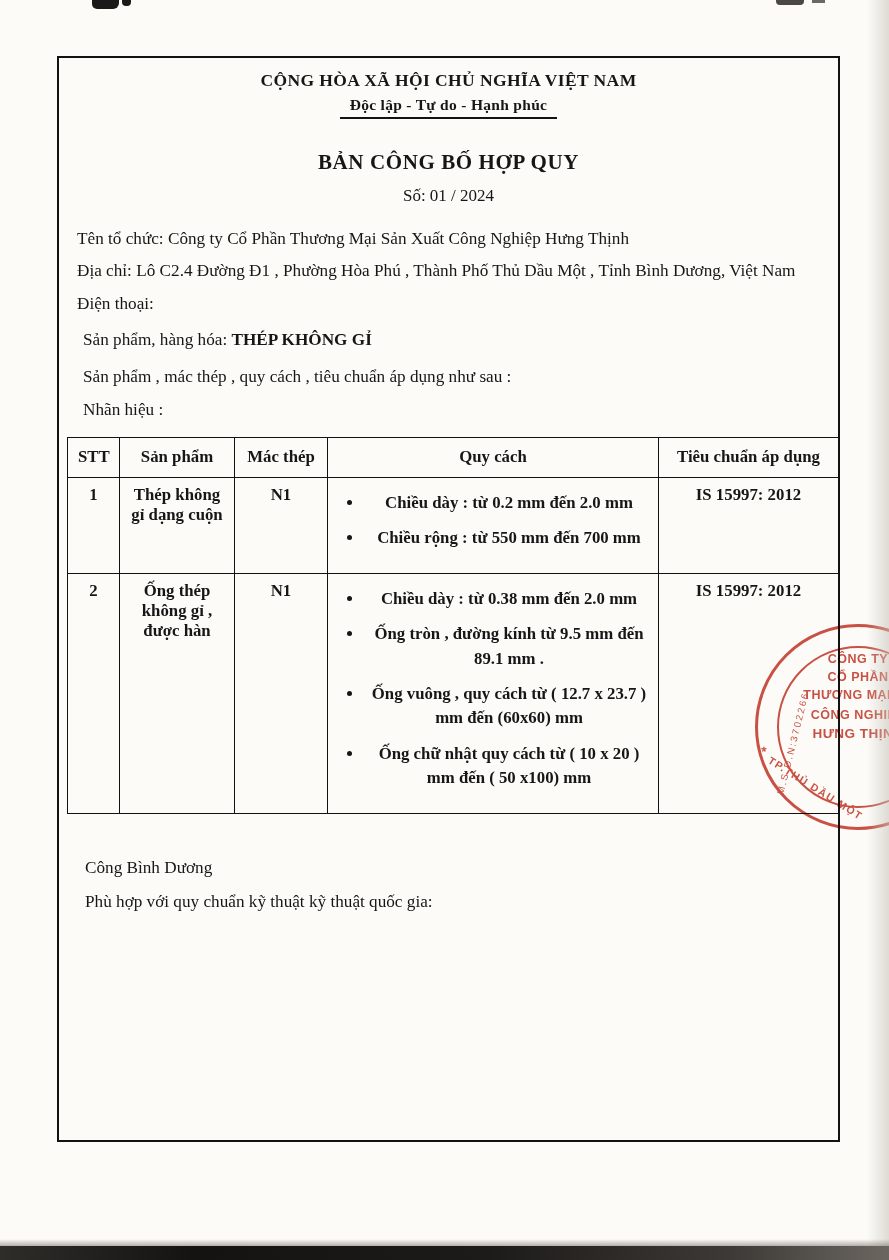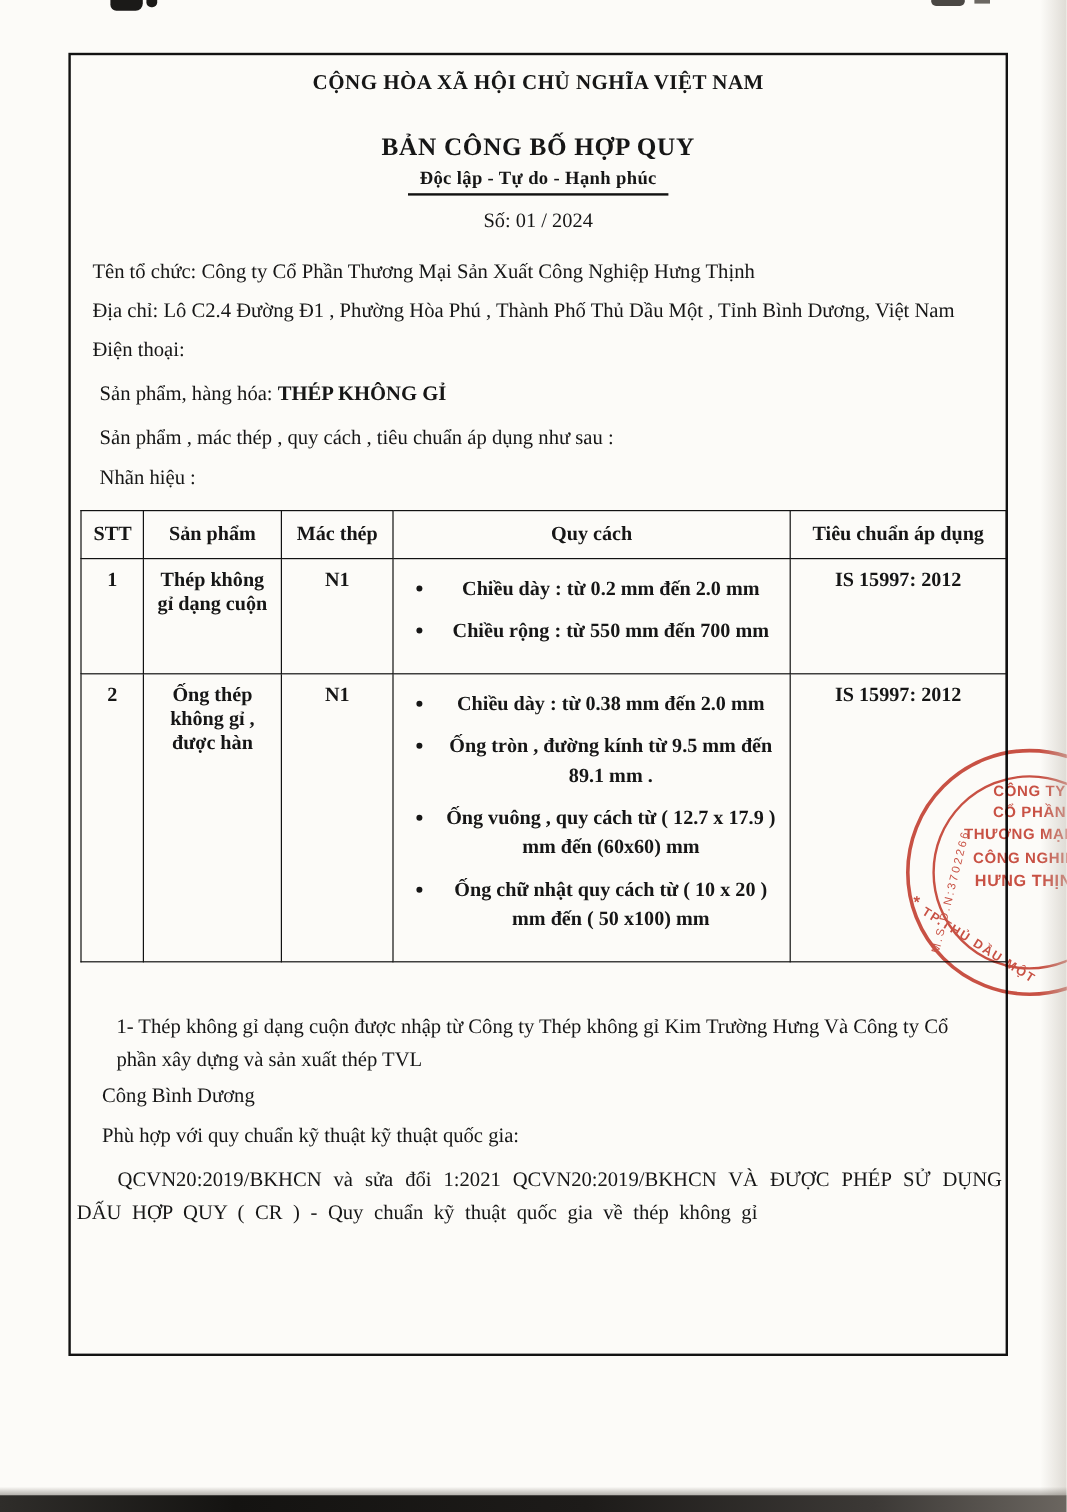--- a/index.html
+++ b/index.html
@@ -30,21 +30,21 @@
     position:absolute;left:0;bottom:14px;width:100%;height:7px;
     background:linear-gradient(to bottom, rgba(120,115,108,0), rgba(120,115,108,.55));
   }
   .blot{position:absolute;background:#1b1a18;}
   .blot.b1{left:92px;top:0;width:27px;height:9px;border-radius:0 0 6px 5px;}
   .blot.b2{left:122px;top:0;width:9px;height:6px;border-radius:0 0 4px 4px;}
   .blot.b3{left:776px;top:0;width:28px;height:5px;border-radius:0 0 4px 4px;background:#4a4744;}
   .blot.b4{left:812px;top:0;width:13px;height:3px;background:#6b6762;}
 
   .frame{
-    position:absolute;left:57px;top:44px;width:783px;height:1086px;
+    position:absolute;left:57px;top:56px;width:783px;height:1086px;
     border:2px solid #121212;
     box-sizing:border-box;
     background:transparent;
   }
   .center{text-align:center;}
   .nat-header{margin-top:12px;font-size:17.5px;font-weight:bold;letter-spacing:.4px;}
   .motto-wrap{margin-top:5px;}
   .motto{
     display:inline-block;font-size:15.5px;font-weight:bold;
     border-bottom:2.5px solid #121212;padding:0 10px 3px 10px;letter-spacing:.3px;
@@ -120,25 +120,25 @@
   .stamp .star{left:8px;top:118px;font-size:14px;transform:rotate(-70deg);}
 </style>
 </head>
 <body>
 
 <div class="page">
 
   <div class="frame">
 
     <div class="center nat-header">CỘNG HÒA XÃ HỘI CHỦ NGHĨA VIỆT NAM</div>
-    <div class="center doc-title">BẢN CÔNG BỐ HỢP QUY</div>
-
     <div class="center motto-wrap">
       <span class="motto">Độc lập - Tự do - Hạnh phúc</span>
     </div>
+
+    <div class="center doc-title">BẢN CÔNG BỐ HỢP QUY</div>
     <div class="center doc-number">Số: 01 / 2024</div>
 
     <div class="bodytext p-org">Tên tổ chức: Công ty Cổ Phần Thương Mại Sản Xuất Công Nghiệp Hưng Thịnh</div>
     <div class="bodytext p-addr">Địa chỉ: Lô C2.4 Đường Đ1 , Phường Hòa Phú , Thành Phố Thủ Dầu Một , Tỉnh Bình Dương, Việt Nam</div>
     <div class="bodytext p-phone">Điện thoại:</div>
     <div class="bodytext p-product">
       <span>Sản phẩm, hàng hóa: </span><b>THÉP KHÔNG GỈ</b>
     </div>
     <div class="bodytext p-intro">Sản phẩm , mác thép , quy cách , tiêu chuẩn áp dụng như sau :</div>
     <div class="bodytext p-brand">Nhãn hiệu :</div>
@@ -172,34 +172,32 @@
         <td class="std">IS 15997: 2012</td>
       </tr>
       <tr class="r2">
         <td class="stt">2</td>
         <td class="prod">Ống thép không gỉ , được hàn</td>
         <td class="grade">N1</td>
         <td class="specs">
           <ul class="speclist">
             <li>Chiều dày : từ 0.38 mm đến 2.0 mm</li>
             <li>Ống tròn , đường kính từ 9.5 mm đến 89.1 mm .</li>
-            <li>Ống vuông , quy cách từ ( 12.7 x 17.9 ) mm đến (60x60) mm</li>
+            <li>Ống vuông , quy cách từ ( 12.7 x 23.7 ) mm đến (60x60) mm</li>
             <li>Ống chữ nhật quy cách từ ( 10 x 20 ) mm đến ( 50 x100) mm</li>
           </ul>
         </td>
         <td class="std">IS 15997: 2012</td>
       </tr>
     </tbody>
       </table>
 
     <div class="notes">
-      <div class="note1">1-  Thép không gỉ dạng cuộn được nhập từ Công ty Thép không gỉ Kim Trường Hưng Và Công ty Cổ phần xây dựng và sản xuất thép TVL</div>
       <div class="note3">Công Bình Dương</div>
       <div class="note4">Phù hợp với quy chuẩn kỹ thuật kỹ thuật quốc gia:</div>
-      <div class="note5">QCVN20:2019/BKHCN và sửa đổi 1:2021 QCVN20:2019/BKHCN VÀ ĐƯỢC PHÉP SỬ DỤNG DẤU HỢP QUY ( CR ) -  Quy chuẩn kỹ thuật quốc gia về thép không gỉ</div>
     </div>
 
   </div>
 
   <div class="stamp">
     <div class="ring-outer"></div>
     <div class="ring-inner"></div>
     <div class="stxt msdn">M.S.D.N:3702266</div>
     <div class="stxt ctr l1">CÔNG TY</div>
     <div class="stxt ctr l2">CỔ PHẦN</div>

